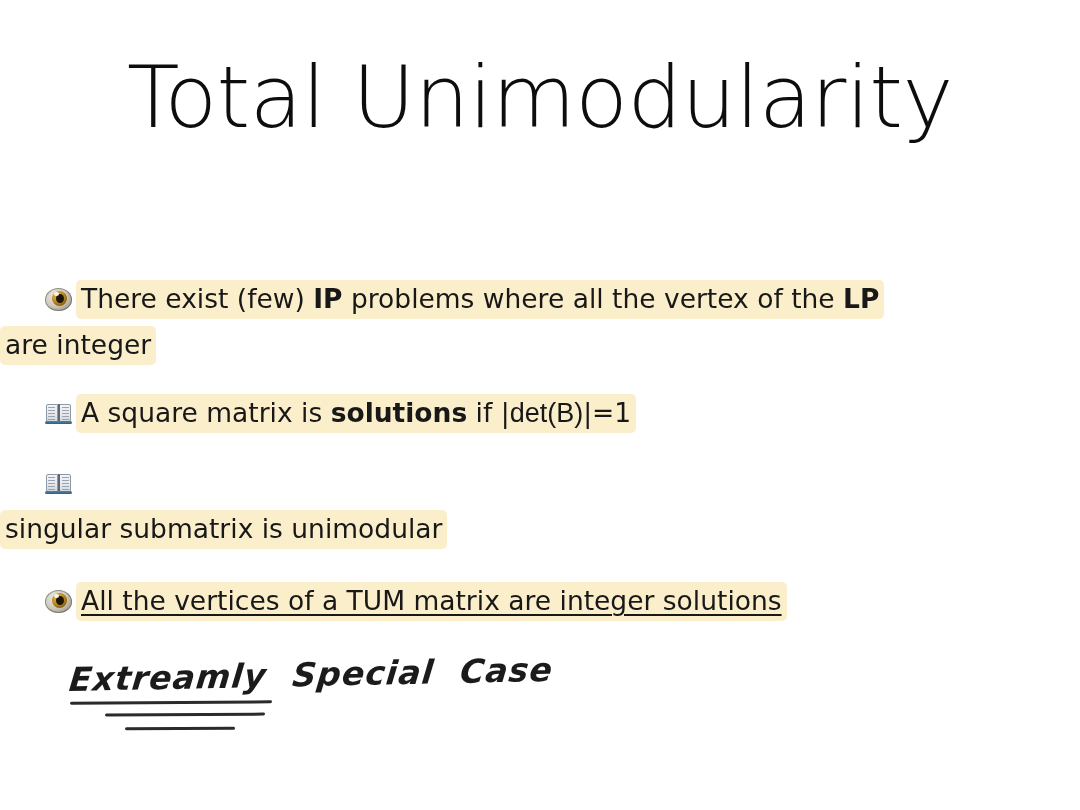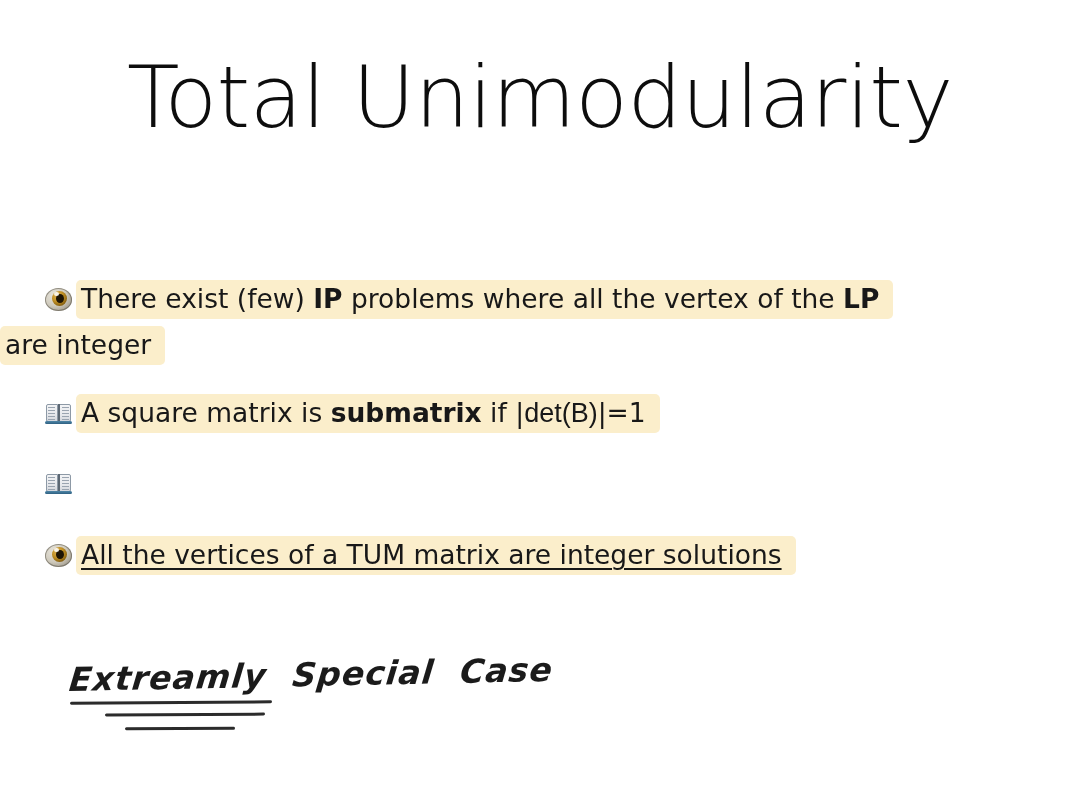--- a/index.html
+++ b/index.html
@@ -135,21 +135,21 @@
     width: 27px; height: 3.5px;
     background: linear-gradient(180deg, #4f86a8 0%, #2d5f80 100%);
     border-radius: 1.5px;
   }
 
   .hl {
     background: #fbeecb;
     border-radius: 5px;
     box-decoration-break: clone;
     -webkit-box-decoration-break: clone;
-    padding: 3px 14px 5px 5px;
+    padding: 3px 5px 5px 5px;
   }
   .hl.under {
     text-decoration: underline;
     text-decoration-thickness: 2px;
     text-underline-offset: 4px;
   }
 
   b.strong { font-weight: 700; }
 
   .det {
@@ -229,21 +229,21 @@
             <span class="book-half right">
               <span class="ln" style="top:2px"></span>
                 <span class="ln" style="top:5px"></span>
               <span class="ln" style="top:8px"></span>
                 <span class="ln" style="top:11px"></span>
               <span class="ln" style="top:14px"></span>
             </span>
             <span class="book-spine"></span>
             <span class="book-base"></span>
           </span>
-        </span><span class="hl"><span>A square matrix is </span><b class="strong">submatrix</b><span> if |</span><span class="det">det(B)</span><span>|=1</span></span>
+        </span><span class="hl"><span>A square matrix is </span><b class="strong">solutions</b><span> if |</span><span class="det">det(B)</span><span>|=1</span></span>
       </div>
     </div>
 
     <div class="bullet" style="margin-top:24px;">
       <div class="flowline">
         <span class="icon">
           <span class="book">
             <span class="book-half left">
               <span class="ln" style="top:2px"></span>
                 <span class="ln" style="top:5px"></span>
@@ -255,20 +255,23 @@
               <span class="ln" style="top:2px"></span>
                 <span class="ln" style="top:5px"></span>
               <span class="ln" style="top:8px"></span>
                 <span class="ln" style="top:11px"></span>
               <span class="ln" style="top:14px"></span>
             </span>
             <span class="book-spine"></span>
             <span class="book-base"></span>
           </span>
         </span>
+      </div>
+      <div class="flowline contline">
+        <span class="hl">singular submatrix is unimodular</span>
       </div>
     </div>
 
     <div class="bullet" style="margin-top:26px;">
       <div class="flowline">
         <span class="icon">
           <span class="eye-outer"></span>
           <span class="eye-iris"></span>
           <span class="eye-pupil"></span>
           <span class="eye-glint"></span>

